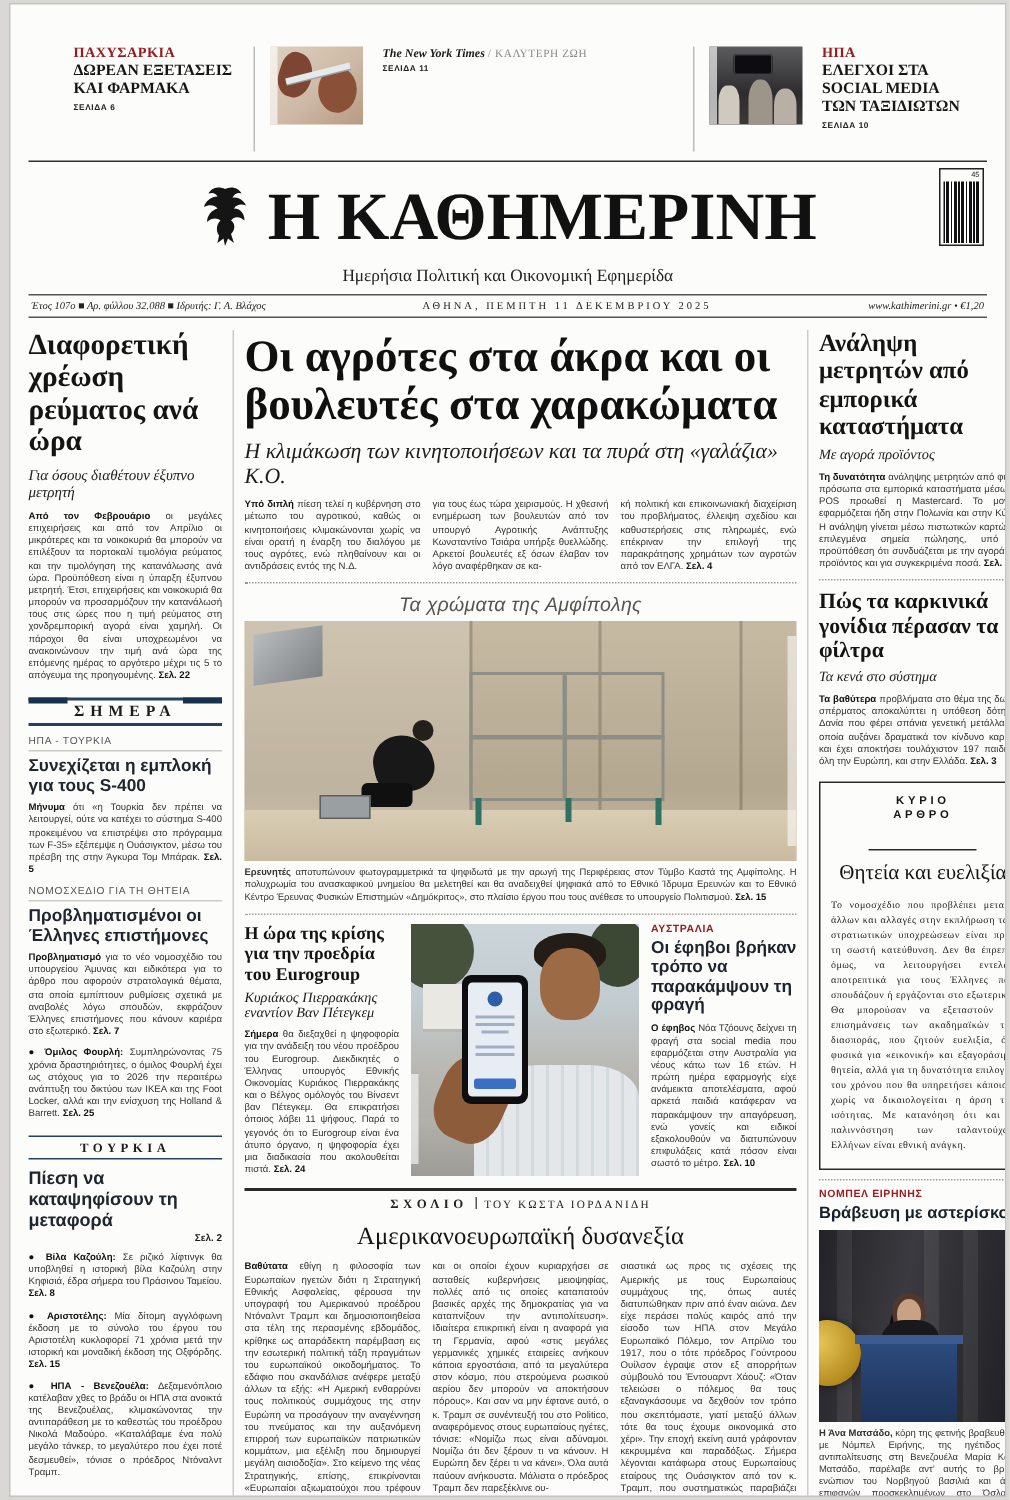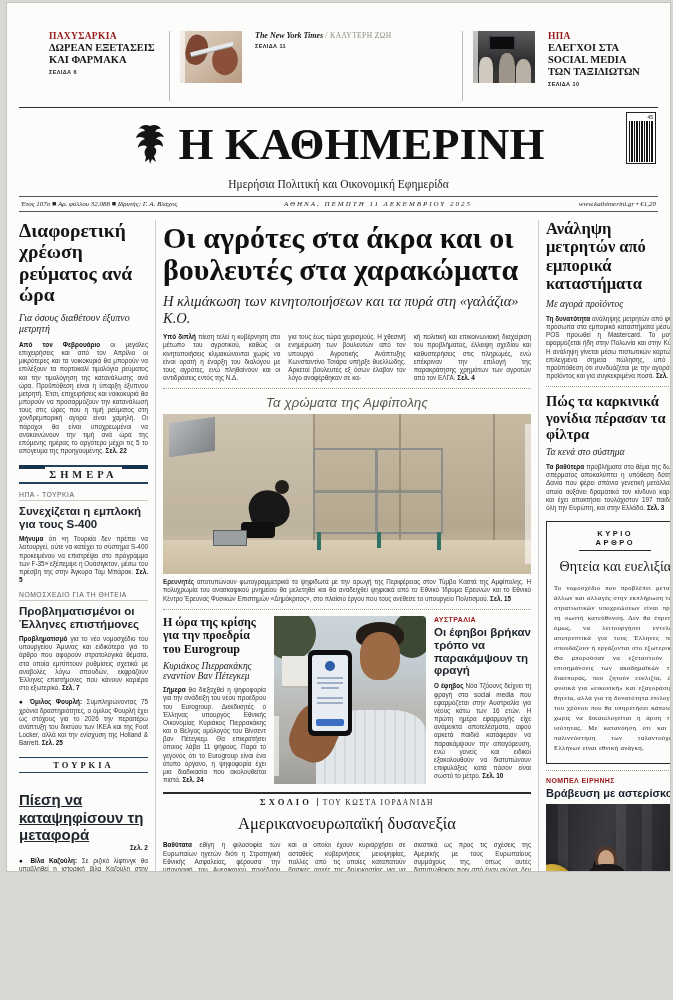--- a/index.html
+++ b/index.html
@@ -1,17 +1,17 @@
 <!DOCTYPE html>
 <html lang="el"><head>
 <meta charset="utf-8">
 <style>
   * { margin:0; padding:0; box-sizing:border-box; }
   html,body { width:673px; height:1000px; background:#d9d8d4; font-family:"Liberation Sans","DejaVu Sans",sans-serif; }
-  .page { position:relative; width:665px; height:870px; margin:2px 0 0 6px; background:#fcfcfa;
+  .page { position:relative; width:665px; height:996px; margin:2px 0 0 6px; background:#fcfcfa;
           border:1px solid #c4c3bf; overflow:hidden; padding:0 12px; color:#1b1b1b; }
   .serif { font-family:"Liberation Serif","DejaVu Serif",serif; }
 
   
   .teasers { display:flex; margin-top:28px; height:70px; }
   .teaser { display:flex; gap:13px; padding:0 10px; }
   .teaser + .teaser { border-left:1px solid #bbb; }
   .t1 { width:150px; flex-direction:column; gap:0; padding-left:30px; }
   .t2 { width:245px; }
   .t3 { flex:1;margin-left:48px; }
@@ -37,21 +37,21 @@
   .mast-rule { border-top:1.5px solid #2e2e2e; margin-top:6px; }
   .masthead { position:relative; height:64px; display:flex; align-items:center; justify-content:center; gap:10px; margin-top:4px; }
   .mast-title { font-family:"Liberation Serif",serif; font-weight:bold; font-size:45px; letter-spacing:0px; color:#111; white-space:nowrap; }
   .eagle { width:36px; height:42px; }
   .barcode-box { position:absolute; right:2px; top:0; width:30px; height:52px; border:1px solid #222; padding:2px 2px 1px; display:flex; flex-direction:column; align-items:center; }
   .barcode-num { font-size:5px; align-self:flex-end; line-height:1; }
   .bars { flex:1; width:24px; margin-top:1px; background:repeating-linear-gradient(90deg,#111 0 1px,#fff 1px 2px,#111 2px 4px,#fff 4px 5px); }
   .mast-sub { text-align:center; font-family:"Liberation Serif",serif; font-size:11.5px; color:#222; margin-top:2px; }
   .dateline { display:flex; justify-content:space-between; align-items:center; border-top:1px solid #555; border-bottom:1px solid #555; margin-top:6px; padding:3px 2px; }
   .dl-left { font-family:"Liberation Serif",serif; font-style:italic; font-size:7px; color:#222; }
-  .dl-mid  { font-family:"Liberation Serif",serif; font-style:italic; font-size:7px; letter-spacing:2px; color:#222; }
+  .dl-mid  { font-family:"Liberation Serif",serif; font-size:7px; letter-spacing:2px; color:#222; }
   .dl-right{ font-family:"Liberation Serif",serif; font-style:italic; font-size:7px; color:#222; }
 
   
   .content { display:flex; margin-top:8px; }
   .col-left { width:136px; flex:none; padding-right:7px; }
   .col-mid  { width:384px; flex:none; border-left:1px solid #ccc; border-right:1px solid #ccc; padding:0 7px; }
   .col-right{ flex:1; padding-left:7px; }
 
   .body-txt { font-size:6.4px; line-height:1.28; text-align:justify; color:#333; }
   .body-txt b { color:#111; }
@@ -63,21 +63,21 @@
   .l-head { font-family:"Liberation Serif",serif; font-weight:bold; font-size:19.5px; line-height:1.1; color:#141414; }
   .l-deck { font-size:10px; margin:6px 0 7px; color:#222; }
   .simera-hd { margin-top:10px; border-top:2px solid #24415f; border-bottom:2px solid #24415f; padding:2px 0; text-align:center;
                font-family:"Liberation Serif",serif; font-weight:bold; font-size:10.5px; letter-spacing:4px; color:#1c1c1c; position:relative; }
   .simera-hd:before, .simera-hd:after { content:""; position:absolute; top:-2px; width:26px; height:3.5px; background:#16324c; }
   .simera-hd:before { left:0; } .simera-hd:after { right:0; }
   .s-kicker { font-size:6.8px; color:#55585c; letter-spacing:.5px; border-bottom:1px solid #c9c9c5; padding:7px 0 2px; }
   .s-title { font-size:11.5px; font-weight:bold; line-height:1.12; color:#20262e; margin:4px 0 4px; }
   .theoreio-hd { margin-top:10px; border-top:1.5px solid #24415f; border-bottom:1.5px solid #24415f; padding:2px 0; text-align:center;
                  font-family:"Liberation Serif",serif; font-weight:bold; font-size:8.5px; letter-spacing:3px; color:#1c1c1c; }
-  .th-title { font-size:15px; font-weight:bold; line-height:1.15; color:#20262e; margin:18px 0 1px;text-decoration:underline; }
+  .th-title { font-size:12px; font-weight:bold; line-height:1.15; color:#20262e; margin:6px 0 1px; }
   .th-page { text-align:right; font-size:6.6px; font-weight:bold; margin-bottom:4px; }
   .l-bullet { margin-top:6px; }
 
   
   .m-head { font-family:"Liberation Serif",serif; font-weight:bold; font-size:30px; line-height:1.07; color:#101010; margin-top:2px; }
   .m-deck { font-size:14.5px; color:#1c1c1c; margin:7px 0 6px; }
   .cols3 { display:flex; gap:8px; }
   .cols3 > div { flex:1; }
 
   .amf-title { text-align:center; font-size:13px; color:#55554f; margin:4px 0 4px; letter-spacing:.2px;font-style:italic; }
@@ -123,21 +123,21 @@
   .sx-hd .lbl { font-weight:bold; letter-spacing:3px; }
   .sx-hd .auth { letter-spacing:1.5px; font-size:7.5px; }
   .sx-hd .sep { display:inline-block; width:1px; height:8px; background:#555; margin:0 5px; vertical-align:-1px; }
   .sx-title { text-align:center; font-family:"Liberation Serif",serif; font-size:16.5px; color:#141414; margin:7px 0 7px; }
 
   
   .r-head { font-family:"Liberation Serif",serif; font-weight:bold; font-size:16.5px; line-height:1.12; color:#141414; }
   .r-head2 { font-size:14.5px; }
   .r-deck { font-size:9.5px; margin:5px 0 6px; }
   .edit-box { border:1px solid #2a2a2a; margin-top:9px; padding:7px 7px 9px; }
-  .eb-label { text-align:center; font-size:7.5px; font-weight:bold; letter-spacing:2.5px; color:#161616; padding-bottom:3px; border-bottom:1px solid #2a2a2a; width:72px; margin:0 auto; }
+  .eb-label { text-align:center; font-size:7.5px; font-weight:bold; letter-spacing:2.5px; color:#161616; padding-bottom:19px; border-bottom:1px solid #2a2a2a; width:72px; margin:0 auto; }
   .eb-title { text-align:center; font-family:"Liberation Serif",serif; font-size:14px; line-height:1.18; color:#141414; margin:8px 0 7px; }
   .eb-body { font-family:"Liberation Serif",serif; font-size:6.7px; line-height:1.5; text-align:justify; color:#222; letter-spacing:.3px; }
   .nb-kicker { font-size:7px; font-weight:bold; color:#9a1c20; letter-spacing:.4px; }
   .nb-head { font-size:11px; font-weight:bold; white-space:nowrap; color:#16202a; margin:3px 0 5px; }
   .nobel-photo { position:relative; width:100%; height:128px; background:linear-gradient(100deg,#232327 0%,#3a3a40 40%,#1d1d21 100%); overflow:hidden; }
   .np-streak { position:absolute; top:0; bottom:0; width:10px; background:rgba(255,255,255,.07); }
   .np-medal { position:absolute; left:-16px; bottom:24px; width:44px; height:44px; border-radius:50%; background:radial-gradient(circle at 35% 35%,#e7c65a,#b68c1e 70%,#8f6c12); box-shadow:0 0 6px rgba(0,0,0,.5); }
   .np-podium { position:absolute; left:28px; bottom:0; width:64px; height:52px; background:linear-gradient(#2c4a7c,#1d3358); }
   .np-podium:before { content:""; position:absolute; top:-6px; left:-4px; right:-4px; height:6px; background:#3a5c92; }
   .np-mic { position:absolute; left:46px; bottom:50px; width:1.5px; height:22px; background:#0c0c0c; transform:rotate(14deg); }

